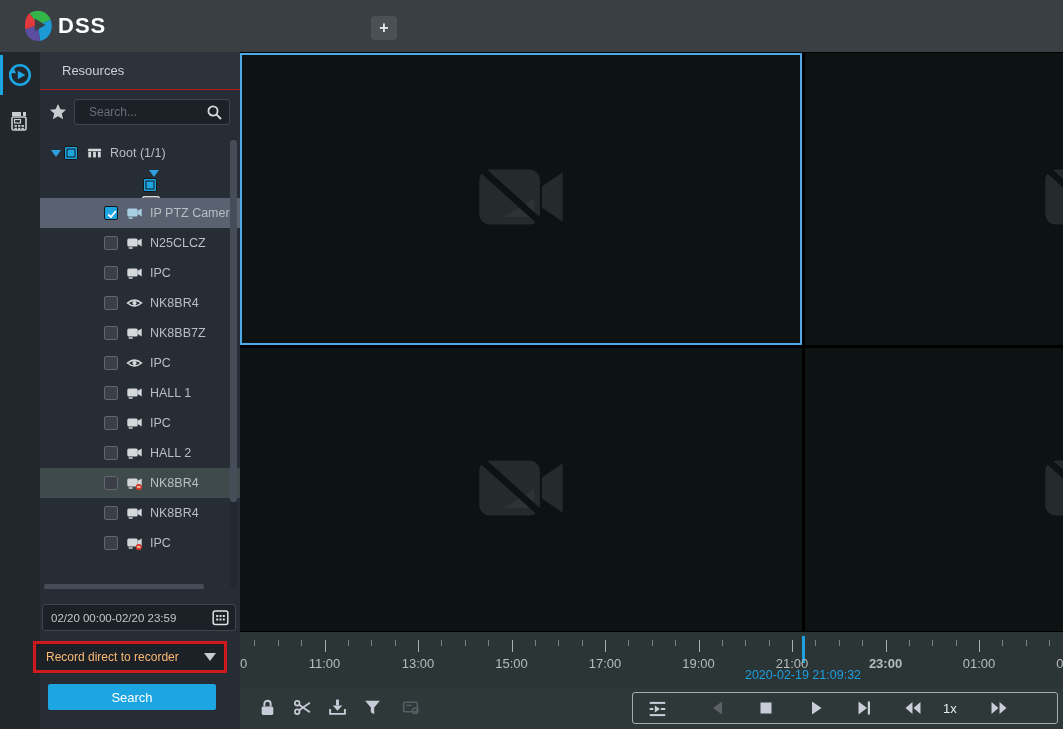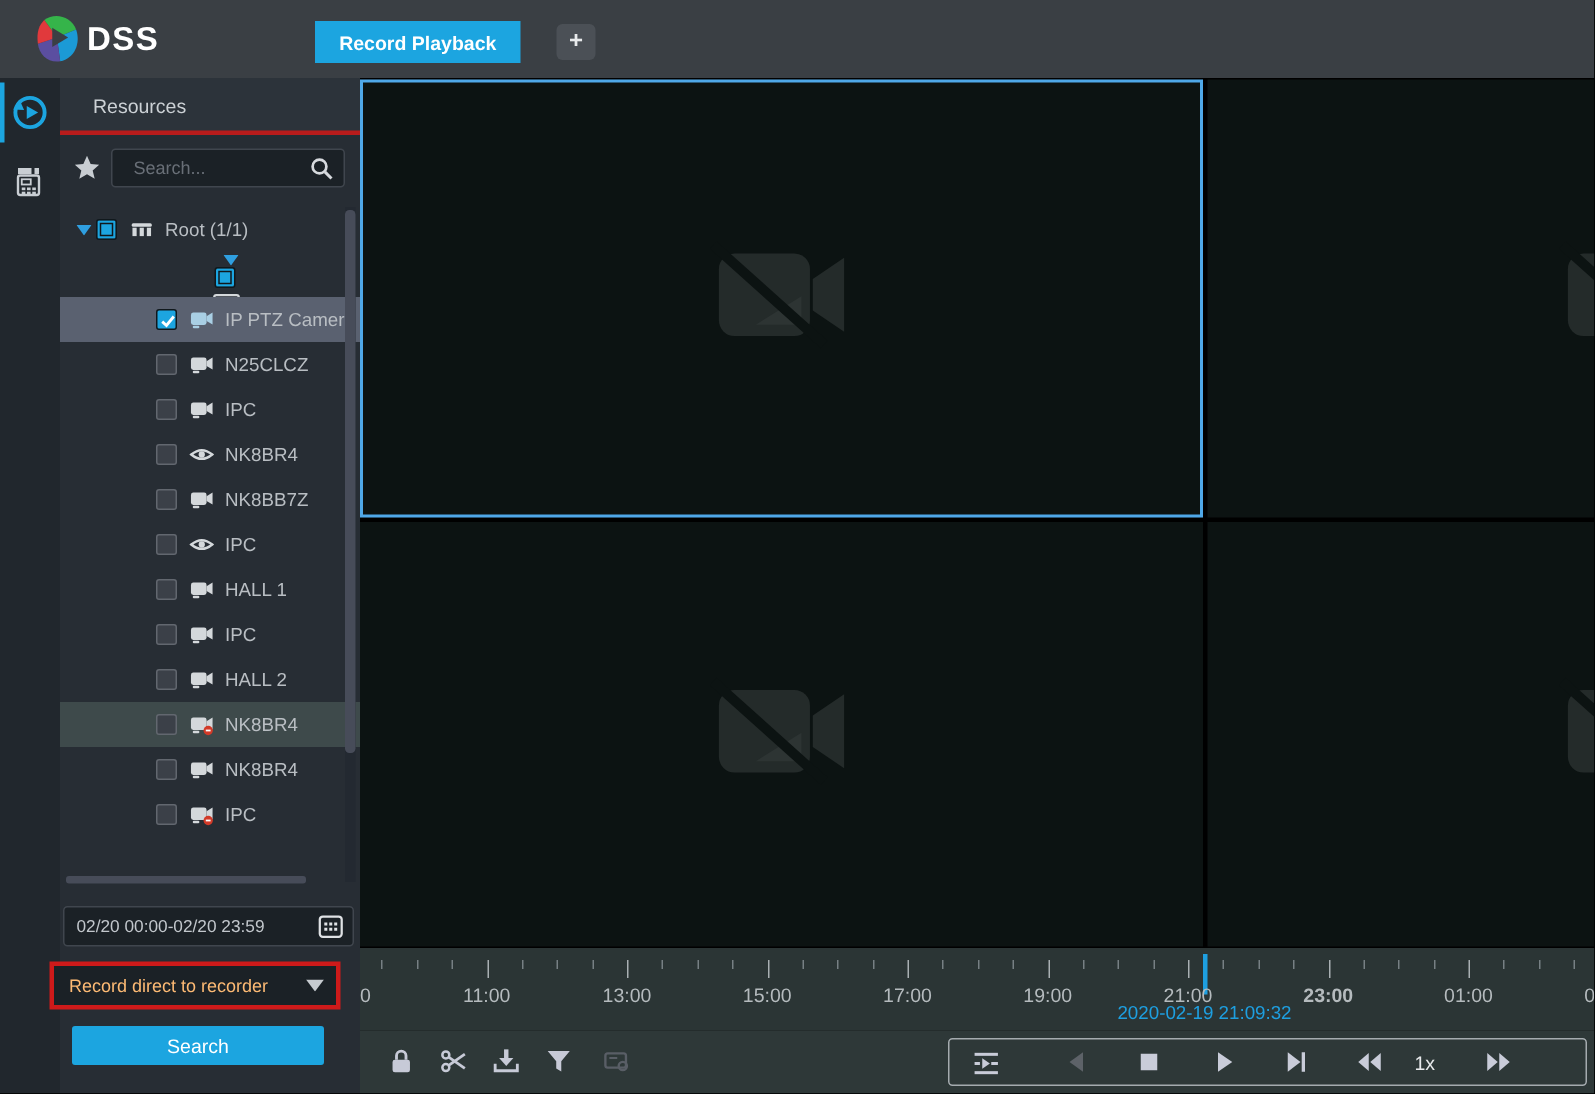--- a/index.html
+++ b/index.html
@@ -17,21 +17,21 @@
              color:#e8eaec; font-size:16px; font-weight:bold; display:flex; align-items:center; justify-content:center; cursor:pointer; }
 
   
   .rail { position:absolute; left:0; top:52px; width:40px; height:677px; background:#21272d; z-index:4; }
   .rail-item { position:relative; width:40px; height:46px; display:flex; align-items:center; justify-content:center; cursor:pointer; }
   .rail-item.active::before { content:""; position:absolute; left:0; top:3px; width:3px; height:40px; background:#1ca5e0; }
 
   
   .panel { position:absolute; left:40px; top:52px; width:200px; height:677px; background:#272d34; z-index:3; }
   .panel-header { height:38px; line-height:38px; padding-left:22px; color:#ccd1d5; font-size:13px;
-                  background:#2c333a; border-bottom:3px solid #b91c1c; }
+                  background:#2c333a; border-bottom:1px solid #b91c1c; }
   .search-row { position:absolute; left:0; top:38px; width:200px; height:44px; }
   .star { position:absolute; left:9px; top:13px; width:18px; height:18px; color:#c8cdd2; cursor:pointer; }
   .search-box { position:absolute; left:34px; top:9px; width:156px; height:26px; background:#1b2126;
                 border:1px solid #40464e; border-radius:3px; }
   .search-box input { position:absolute; left:0; top:0; width:100%; height:100%; background:transparent; border:none; outline:none;
                 color:#b9bec3; font-size:12px; padding:0 28px 0 14px; font-family:"Liberation Sans", sans-serif; }
   .search-box input::placeholder { color:#696f77; }
   .mag { position:absolute; right:6px; top:4px; width:17px; height:17px; color:#d7dade; cursor:pointer; }
 
   .tree { position:absolute; left:0; top:86px; width:200px; height:450px; overflow:hidden; }
@@ -99,21 +99,20 @@
     <div class="logo">
       <svg width="32" height="34" viewBox="0 0 30 32">
         <path d="M7 4 C14 -1 24 2 27 10 L15 15 Z" fill="#35b44a"></path>
         <path d="M27 10 C30 19 26 28 17 30 L15 15 Z" fill="#1b9ad6"></path>
         <path d="M17 30 C9 31 4 26 3 19 L15 15 Z" fill="#5b4ea0"></path>
         <path d="M3 19 C2 11 4 7 7 4 L15 15 Z" fill="#e1393c"></path>
         <polygon points="12,9 22,15 12,21" fill="#3a3f44"></polygon>
       </svg>
       <span class="logo-text">DSS</span>
     </div>
-    <div class="tab-btn">Record Playback</div>
     <div class="add-btn">+</div>
   </div>
 
   <div class="rail">
     <div class="rail-item active">
       <svg width="26" height="26" viewBox="0 0 24 24">
         <circle cx="12" cy="12" r="9" fill="none" stroke="#1ca5e0" stroke-width="2.4"></circle>
         <polygon points="10,8 17,12 10,16" fill="#1ca5e0"></polygon>
         <polygon points="1,9 7,5 7,12" fill="#1ca5e0" transform="rotate(-24 4 8)"></polygon>
       </svg>

